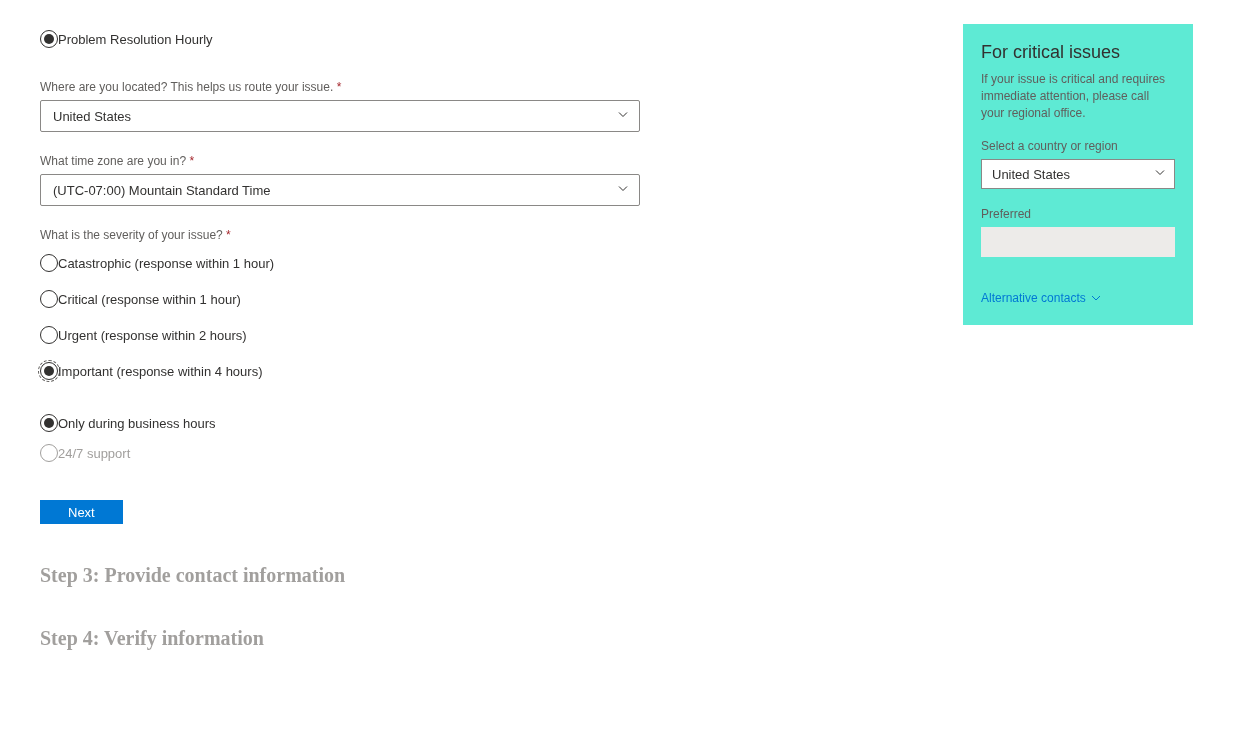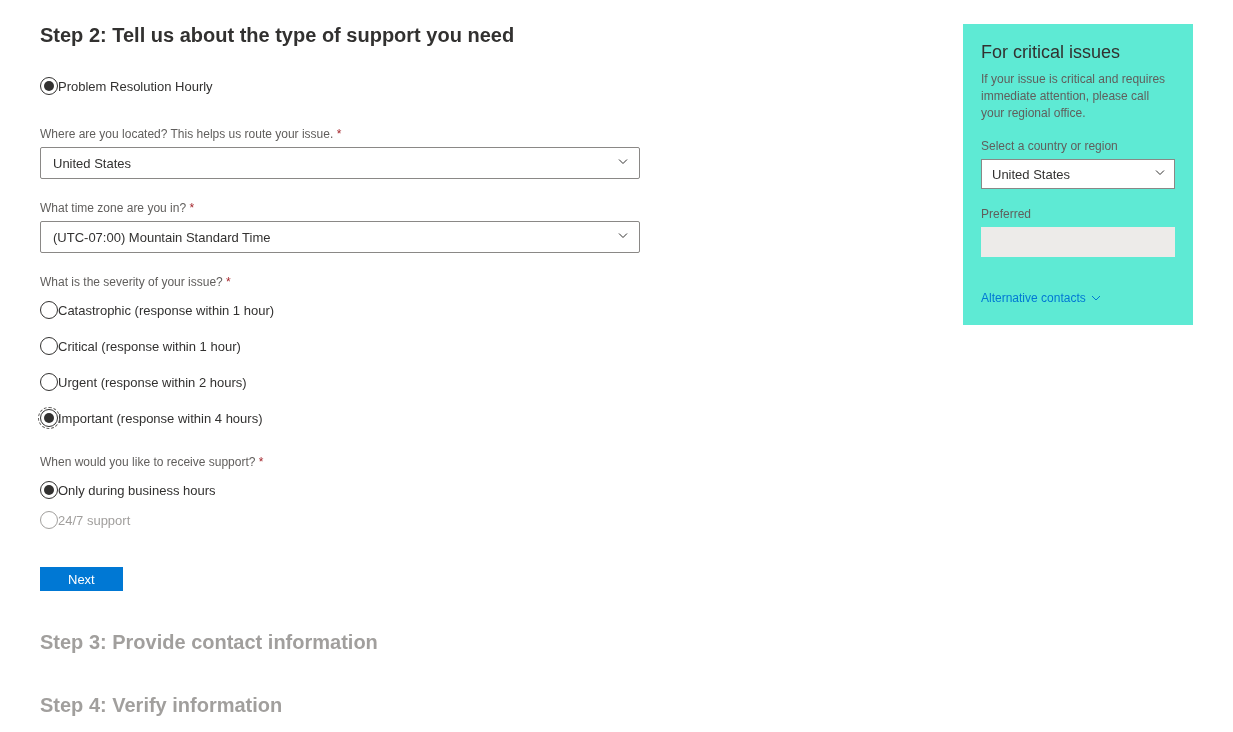--- a/index.html
+++ b/index.html
@@ -128,20 +128,21 @@
       background: #0078d4;
       color: #fff;
       border: none;
       height: 24px;
       padding: 0 28px;
       font-size: 13px;
       cursor: pointer;
       margin-top: 10px;
     }
     .steps-below {
+      font-family: Liberation Serif, serif;
     }
     
     .sidebar-panel {
       background: #5eead4;
       padding: 18px 18px 20px 18px;
     }
     .sidebar-title {
       font-size: 18px;
       color: #323130;
       font-weight: 400;
@@ -213,21 +214,20 @@
     }
     .chevron-svg {
       width: 12px;
       height: 12px;
     }
   </style>
 </head>
 <body>
 
 <div class="main-column">
-  <h2 class="step-heading">Step 2: Tell us about the type of support you need</h2>
 
   
   <div class="form-group support-plan-group">
     <div class="radio-row">
       <span class="radio-circle selected"></span>
       <span class="radio-label">Problem Resolution Hourly</span>
     </div>
   </div>
 
   
@@ -282,23 +282,20 @@
       <span class="radio-label">Urgent (response within 2 hours)</span>
     </div>
     <div class="radio-row">
       <span class="radio-circle selected focused"></span>
       <span class="radio-label">Important (response within 4 hours)</span>
     </div>
   </div>
 
   
   <div class="form-group">
-    <label class="form-label">
-      <span>When would you like to receive support?</span> <span class="required">*</span>
-    </label>
     <div class="radio-row">
       <span class="radio-circle selected"></span>
       <span class="radio-label">Only during business hours</span>
     </div>
     <div class="radio-row disabled">
       <span class="radio-circle"></span>
       <span class="radio-label">24/7 support</span>
     </div>
   </div>
 

